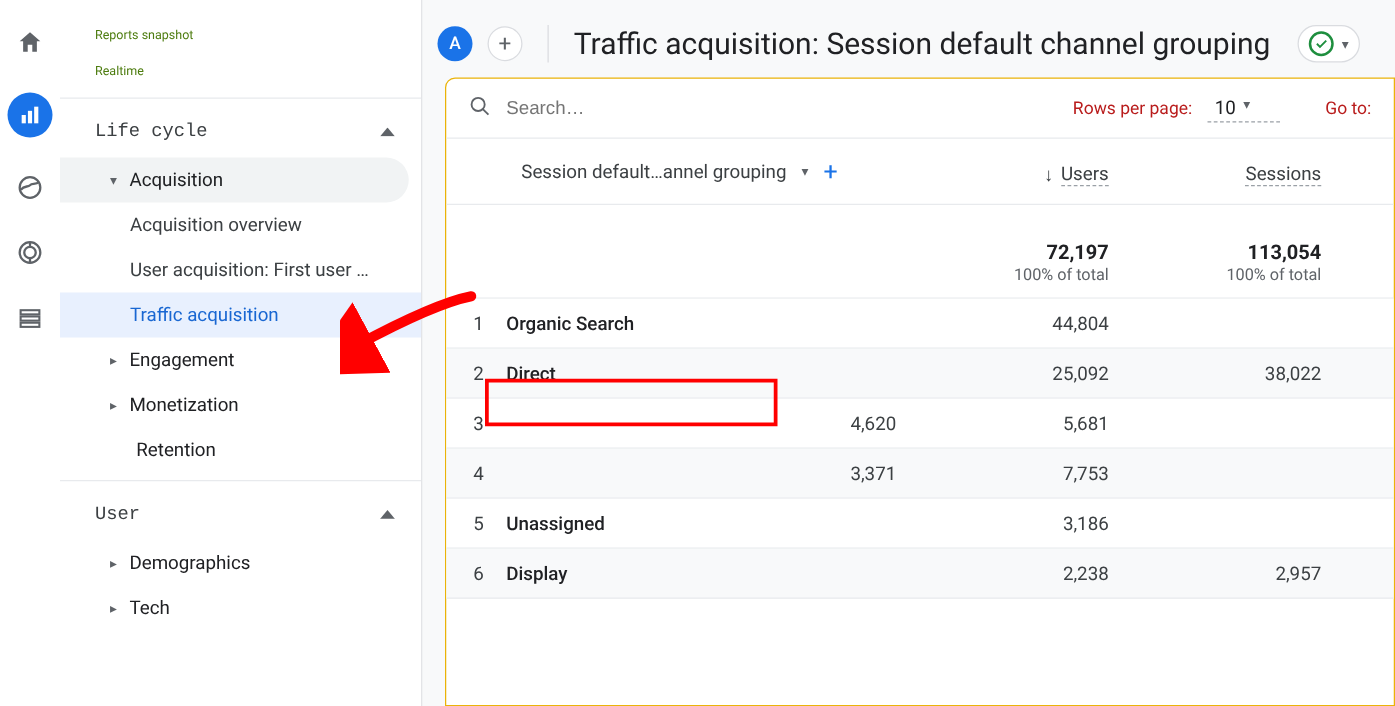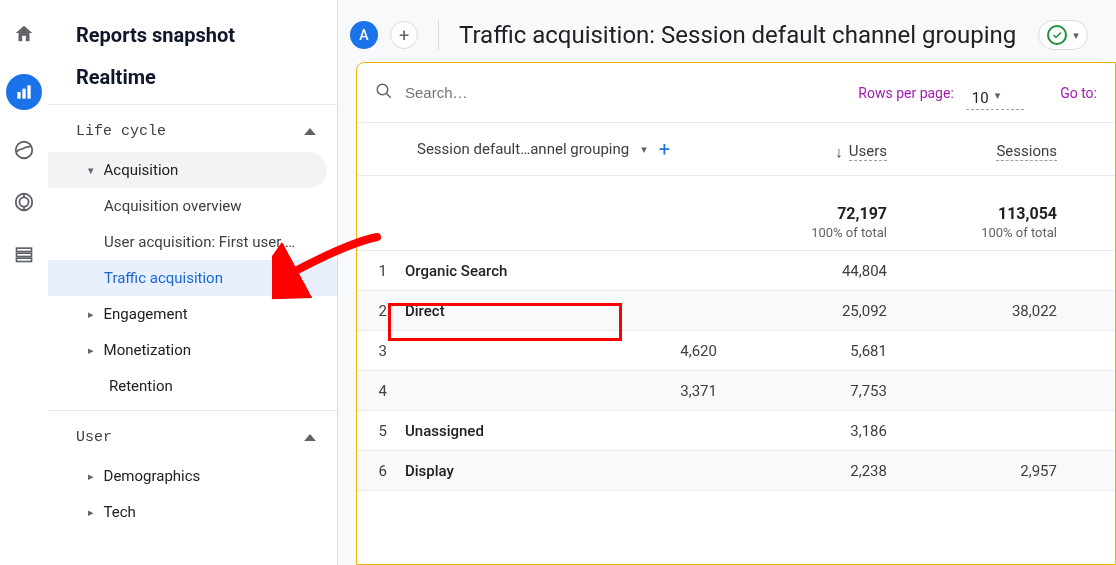--- a/index.html
+++ b/index.html
@@ -45,27 +45,26 @@
     background: #fff;
     border-right: 1px solid #dadce0;
     padding: 14px 0;
     overflow-y: auto;
     flex-shrink: 0;
   }
   .side-item {
     display: flex;
     align-items: center;
     padding: 9px 20px 9px 28px;
-    font-size: 20px;
-    color: #0f172a;
+    font-size: 10px;
+    color: #4d7c0f;
     cursor: pointer;
     white-space: nowrap;
     overflow: hidden;
     text-overflow: ellipsis;
-    font-weight: bold;
   }
   .side-section {
     display: flex;
     align-items: center;
     justify-content: space-between;
     padding: 12px 20px 12px 28px;
     font-size: 15px;
     color: #3c4043;
     cursor: pointer;
     font-family: Liberation Mono, monospace;
@@ -154,25 +153,25 @@
     padding: 12px 18px;
     gap: 12px;
     color: #5f6368;
     border-bottom: 1px solid #e8eaed;
   }
   .search-input {
     border: none; outline: none; font-size: 15px; color: #3c4043;
     background: transparent; flex: 0 0 240px;
   }
   .ctrl-spacer { flex: 1; }
-  .ctrl-label { color: #a21caf; font-size: 14px; }
+  .ctrl-label { color: #b91c1c; font-size: 14px; }
   .ctrl-select {
     border: none; border-bottom: 1px dashed #9aa0a6;
     font-size: 15px; color: #202124; padding: 2px 24px 2px 6px;
-    cursor: pointer; display:flex; gap:6px;margin-top:12px;
+    cursor: pointer; display:flex; gap:6px;
   }
 
   
   .tbl-head {
     display: grid;
     grid-template-columns: 390px 170px 170px;
     align-items: end;
     border-bottom: 1px solid #e8eaed;
     padding: 14px 0;
   }

